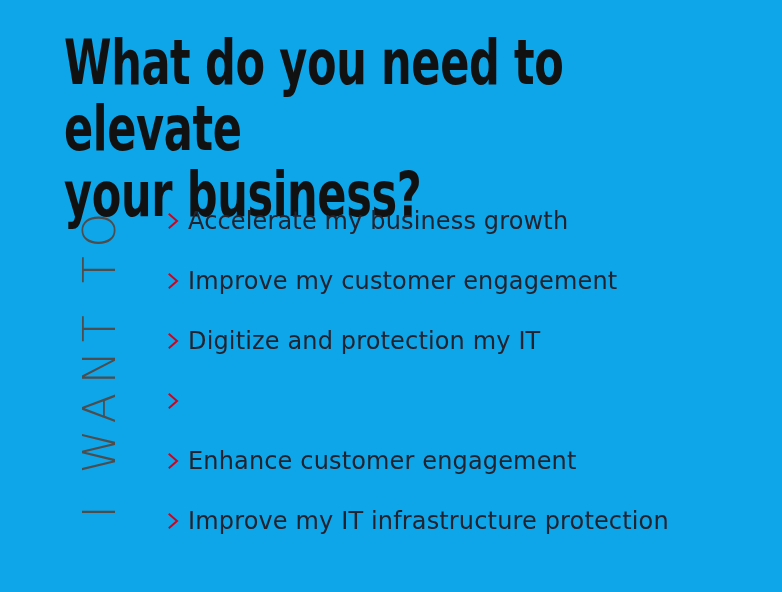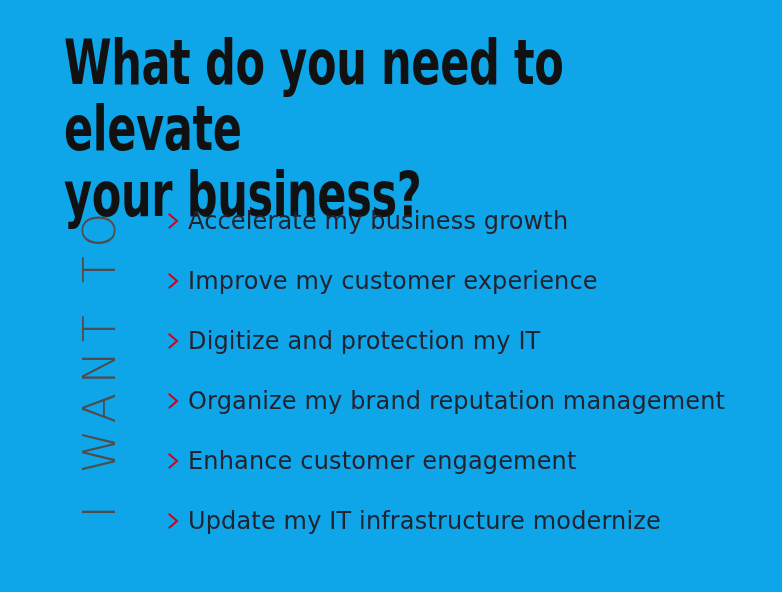--- a/index.html
+++ b/index.html
@@ -125,54 +125,53 @@
       </span>
       <span class="option-label">Accelerate my business growth</span>
     </li>
 
     <li class="option-item">
       <span class="chevron-icon">
         <svg viewBox="0 0 22 22" aria-hidden="true">
           <polyline points="7.5,4.5 15,11 7.5,17.5" fill="none" stroke="#D0021B" stroke-width="2" stroke-linecap="square" stroke-linejoin="miter"></polyline>
         </svg>
       </span>
-      <span class="option-label">Improve my customer experience</span>
+      <span class="option-label">Improve my customer engagement</span>
     </li>
 
     <li class="option-item">
       <span class="chevron-icon">
         <svg viewBox="0 0 22 22" aria-hidden="true">
           <polyline points="7.5,4.5 15,11 7.5,17.5" fill="none" stroke="#D0021B" stroke-width="2" stroke-linecap="square" stroke-linejoin="miter"></polyline>
         </svg>
       </span>
       <span class="option-label">Digitize and protection my IT</span>
     </li>
 
     <li class="option-item">
       <span class="chevron-icon">
         <svg viewBox="0 0 22 22" aria-hidden="true">
           <polyline points="7.5,4.5 15,11 7.5,17.5" fill="none" stroke="#D0021B" stroke-width="2" stroke-linecap="square" stroke-linejoin="miter"></polyline>
         </svg>
       </span>
-      <span class="option-label">Organize my brand reputation management</span>
     </li>
 
     <li class="option-item">
       <span class="chevron-icon">
         <svg viewBox="0 0 22 22" aria-hidden="true">
           <polyline points="7.5,4.5 15,11 7.5,17.5" fill="none" stroke="#D0021B" stroke-width="2" stroke-linecap="square" stroke-linejoin="miter"></polyline>
         </svg>
       </span>
       <span class="option-label">Enhance customer engagement</span>
     </li>
 
     <li class="option-item">
       <span class="chevron-icon">
         <svg viewBox="0 0 22 22" aria-hidden="true">
           <polyline points="7.5,4.5 15,11 7.5,17.5" fill="none" stroke="#D0021B" stroke-width="2" stroke-linecap="square" stroke-linejoin="miter"></polyline>
         </svg>
       </span>
-      <span class="option-label">Update my IT infrastructure modernize</span>
+      <span class="option-label">Improve my IT infrastructure protection</span>
     </li>
 
   </ul>
 
 </div>
 
 </body></html>

